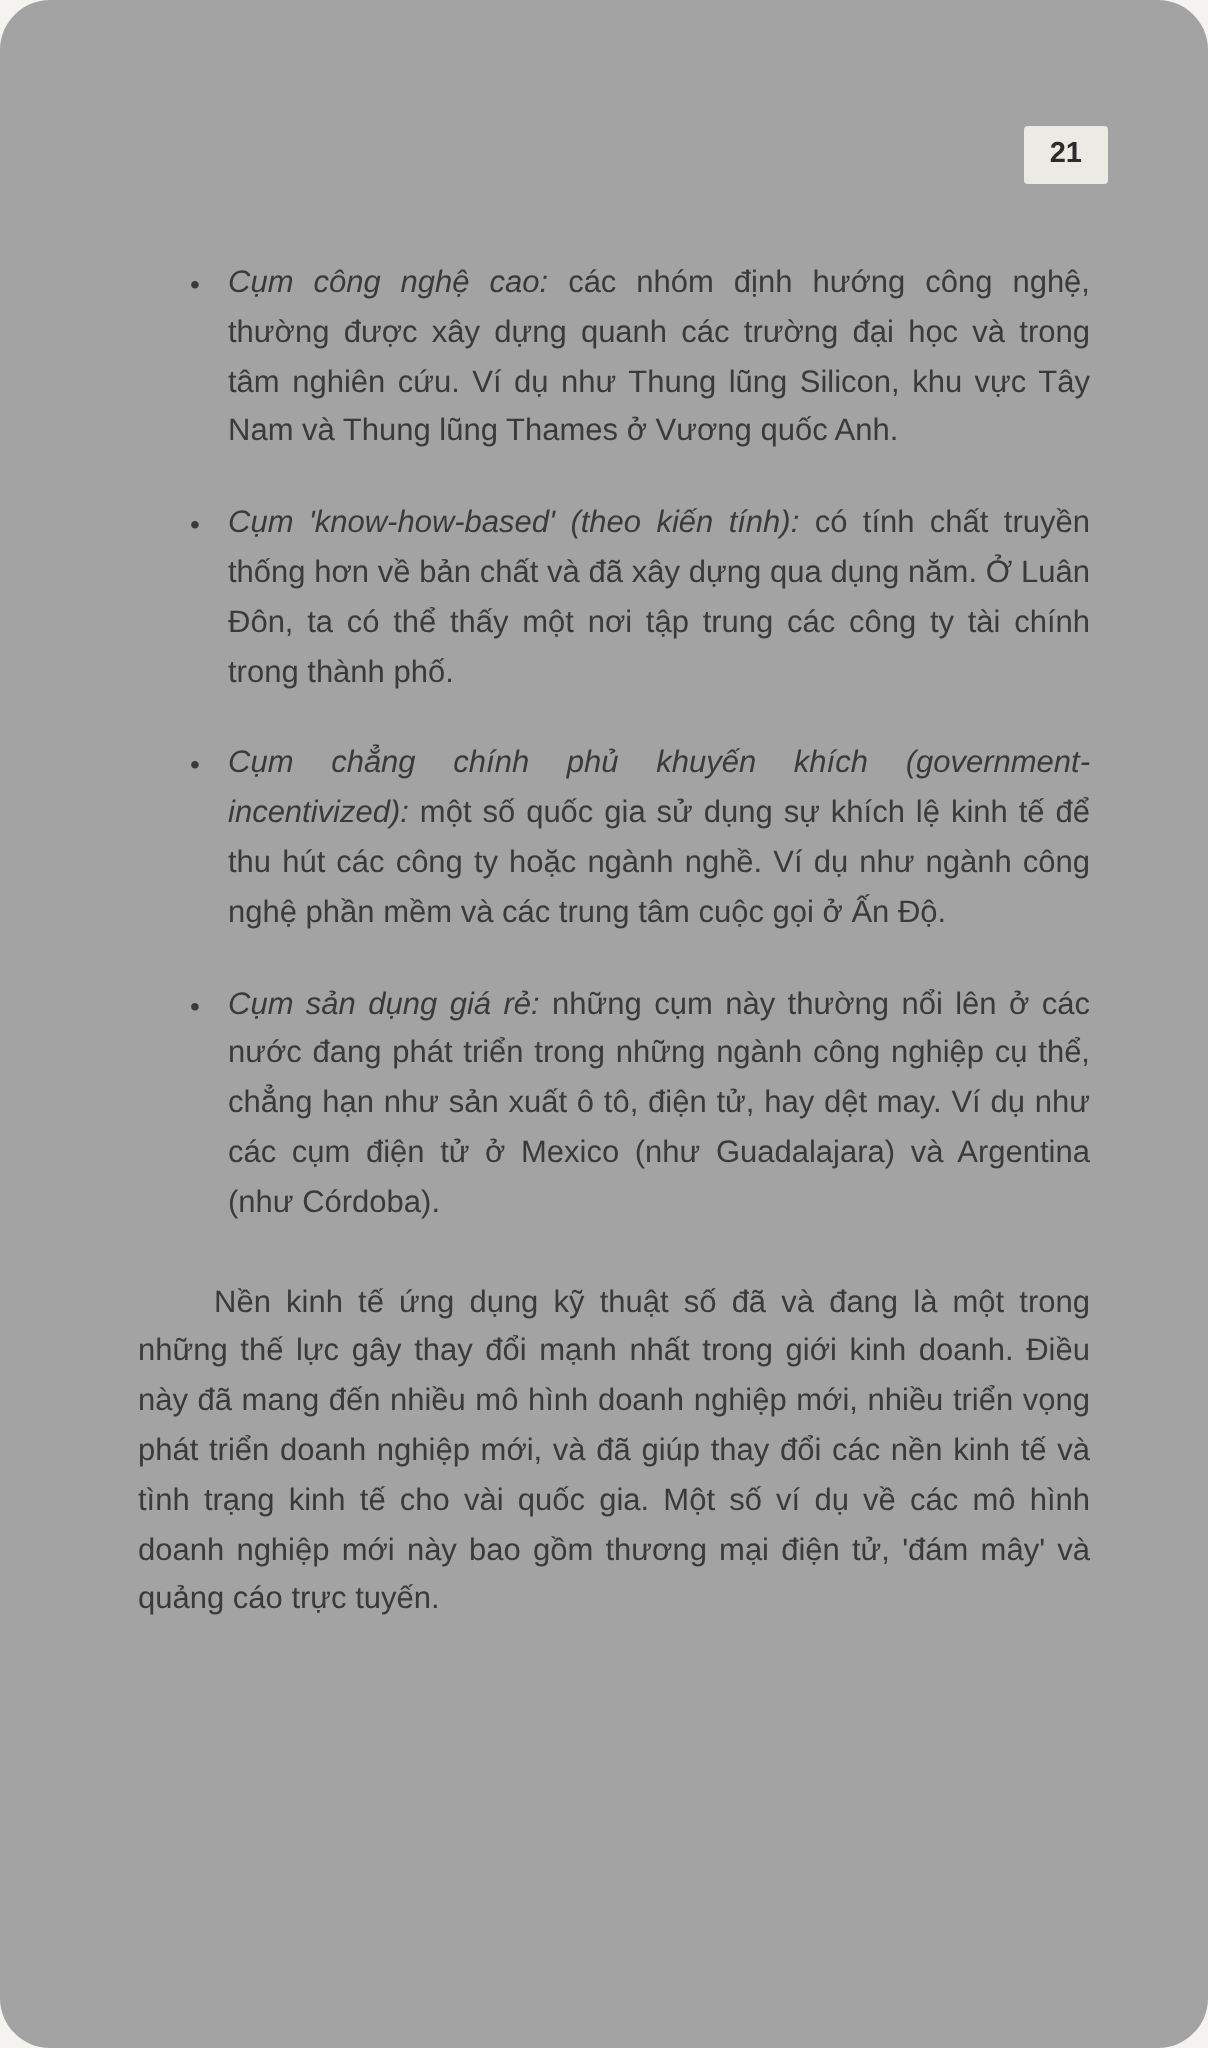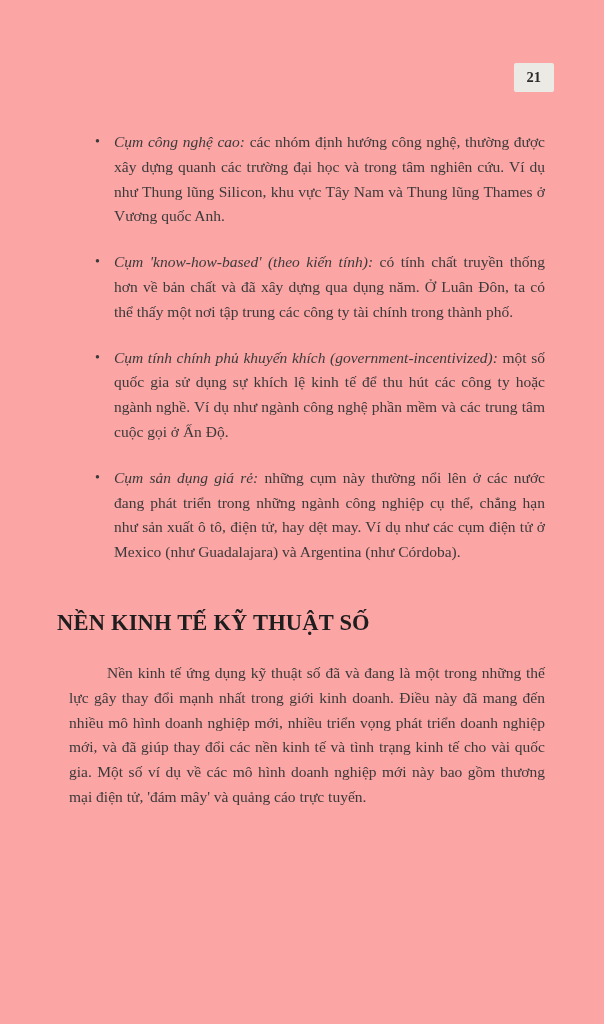--- a/index.html
+++ b/index.html
@@ -4,29 +4,30 @@
 <style>
   html, body {
     margin: 0;
     padding: 0;
     background: #f4f3f0;
   }
   .page {
     width: 604px;
     height: 1024px;
     margin: 0 auto;
-    background: #fca5a5;
+    background: #a3a3a3;
     position: relative;
     box-sizing: border-box;
     padding: 130px 59px 0 57px;
-    font-family: Liberation Serif, serif;
+    font-family: Liberation Sans, sans-serif;
     color: #3a3a3a;
     font-size: 15.5px;
     line-height: 1.6;
     overflow: hidden;
+    border-radius: 25px;
   }
   .page-number {
     position: absolute;
     top: 63px;
     right: 50px;
     font-weight: bold;
     font-size: 14.5px;
     color: #2b2b2b;
     background: #eceae5;
     padding: 3px 13px;
@@ -82,27 +83,26 @@
       <span class="bullet-body"><em>Cụm công nghệ cao:</em><span> các nhóm định hướng công nghệ, thường được xây dựng quanh các trường đại học và trong tâm nghiên cứu. Ví dụ như Thung lũng Silicon, khu vực Tây Nam và Thung lũng Thames ở Vương quốc Anh.</span></span>
     </li>
 
     <li class="bullet">
       <span class="marker">•</span>
       <span class="bullet-body"><em>Cụm 'know-how-based' (theo kiến tính):</em><span> có tính chất truyền thống hơn về bản chất và đã xây dựng qua dụng năm. Ở Luân Đôn, ta có thể thấy một nơi tập trung các công ty tài chính trong thành phố.</span></span>
     </li>
 
     <li class="bullet">
       <span class="marker">•</span>
-      <span class="bullet-body"><em>Cụm tính chính phủ khuyến khích (government-incentivized):</em><span> một số quốc gia sử dụng sự khích lệ kinh tế để thu hút các công ty hoặc ngành nghề. Ví dụ như ngành công nghệ phần mềm và các trung tâm cuộc gọi ở Ấn Độ.</span></span>
+      <span class="bullet-body"><em>Cụm chẳng chính phủ khuyến khích (government-incentivized):</em><span> một số quốc gia sử dụng sự khích lệ kinh tế để thu hút các công ty hoặc ngành nghề. Ví dụ như ngành công nghệ phần mềm và các trung tâm cuộc gọi ở Ấn Độ.</span></span>
     </li>
 
     <li class="bullet">
       <span class="marker">•</span>
       <span class="bullet-body"><em>Cụm sản dụng giá rẻ:</em><span> những cụm này thường nổi lên ở các nước đang phát triển trong những ngành công nghiệp cụ thể, chẳng hạn như sản xuất ô tô, điện tử, hay dệt may. Ví dụ như các cụm điện tử ở Mexico (như Guadalajara) và Argentina (như Córdoba).</span></span>
     </li>
 
   </ul>
 
-  <h1 class="section-heading">NỀN KINH TẾ KỸ THUẬT SỐ</h1>
 
   <p class="body-paragraph">Nền kinh tế ứng dụng kỹ thuật số đã và đang là một trong những thế lực gây thay đổi mạnh nhất trong giới kinh doanh. Điều này đã mang đến nhiều mô hình doanh nghiệp mới, nhiều triển vọng phát triển doanh nghiệp mới, và đã giúp thay đổi các nền kinh tế và tình trạng kinh tế cho vài quốc gia. Một số ví dụ về các mô hình doanh nghiệp mới này bao gồm thương mại điện tử, 'đám mây' và quảng cáo trực tuyến.</p>
 
 </div>
 
 </body></html>

